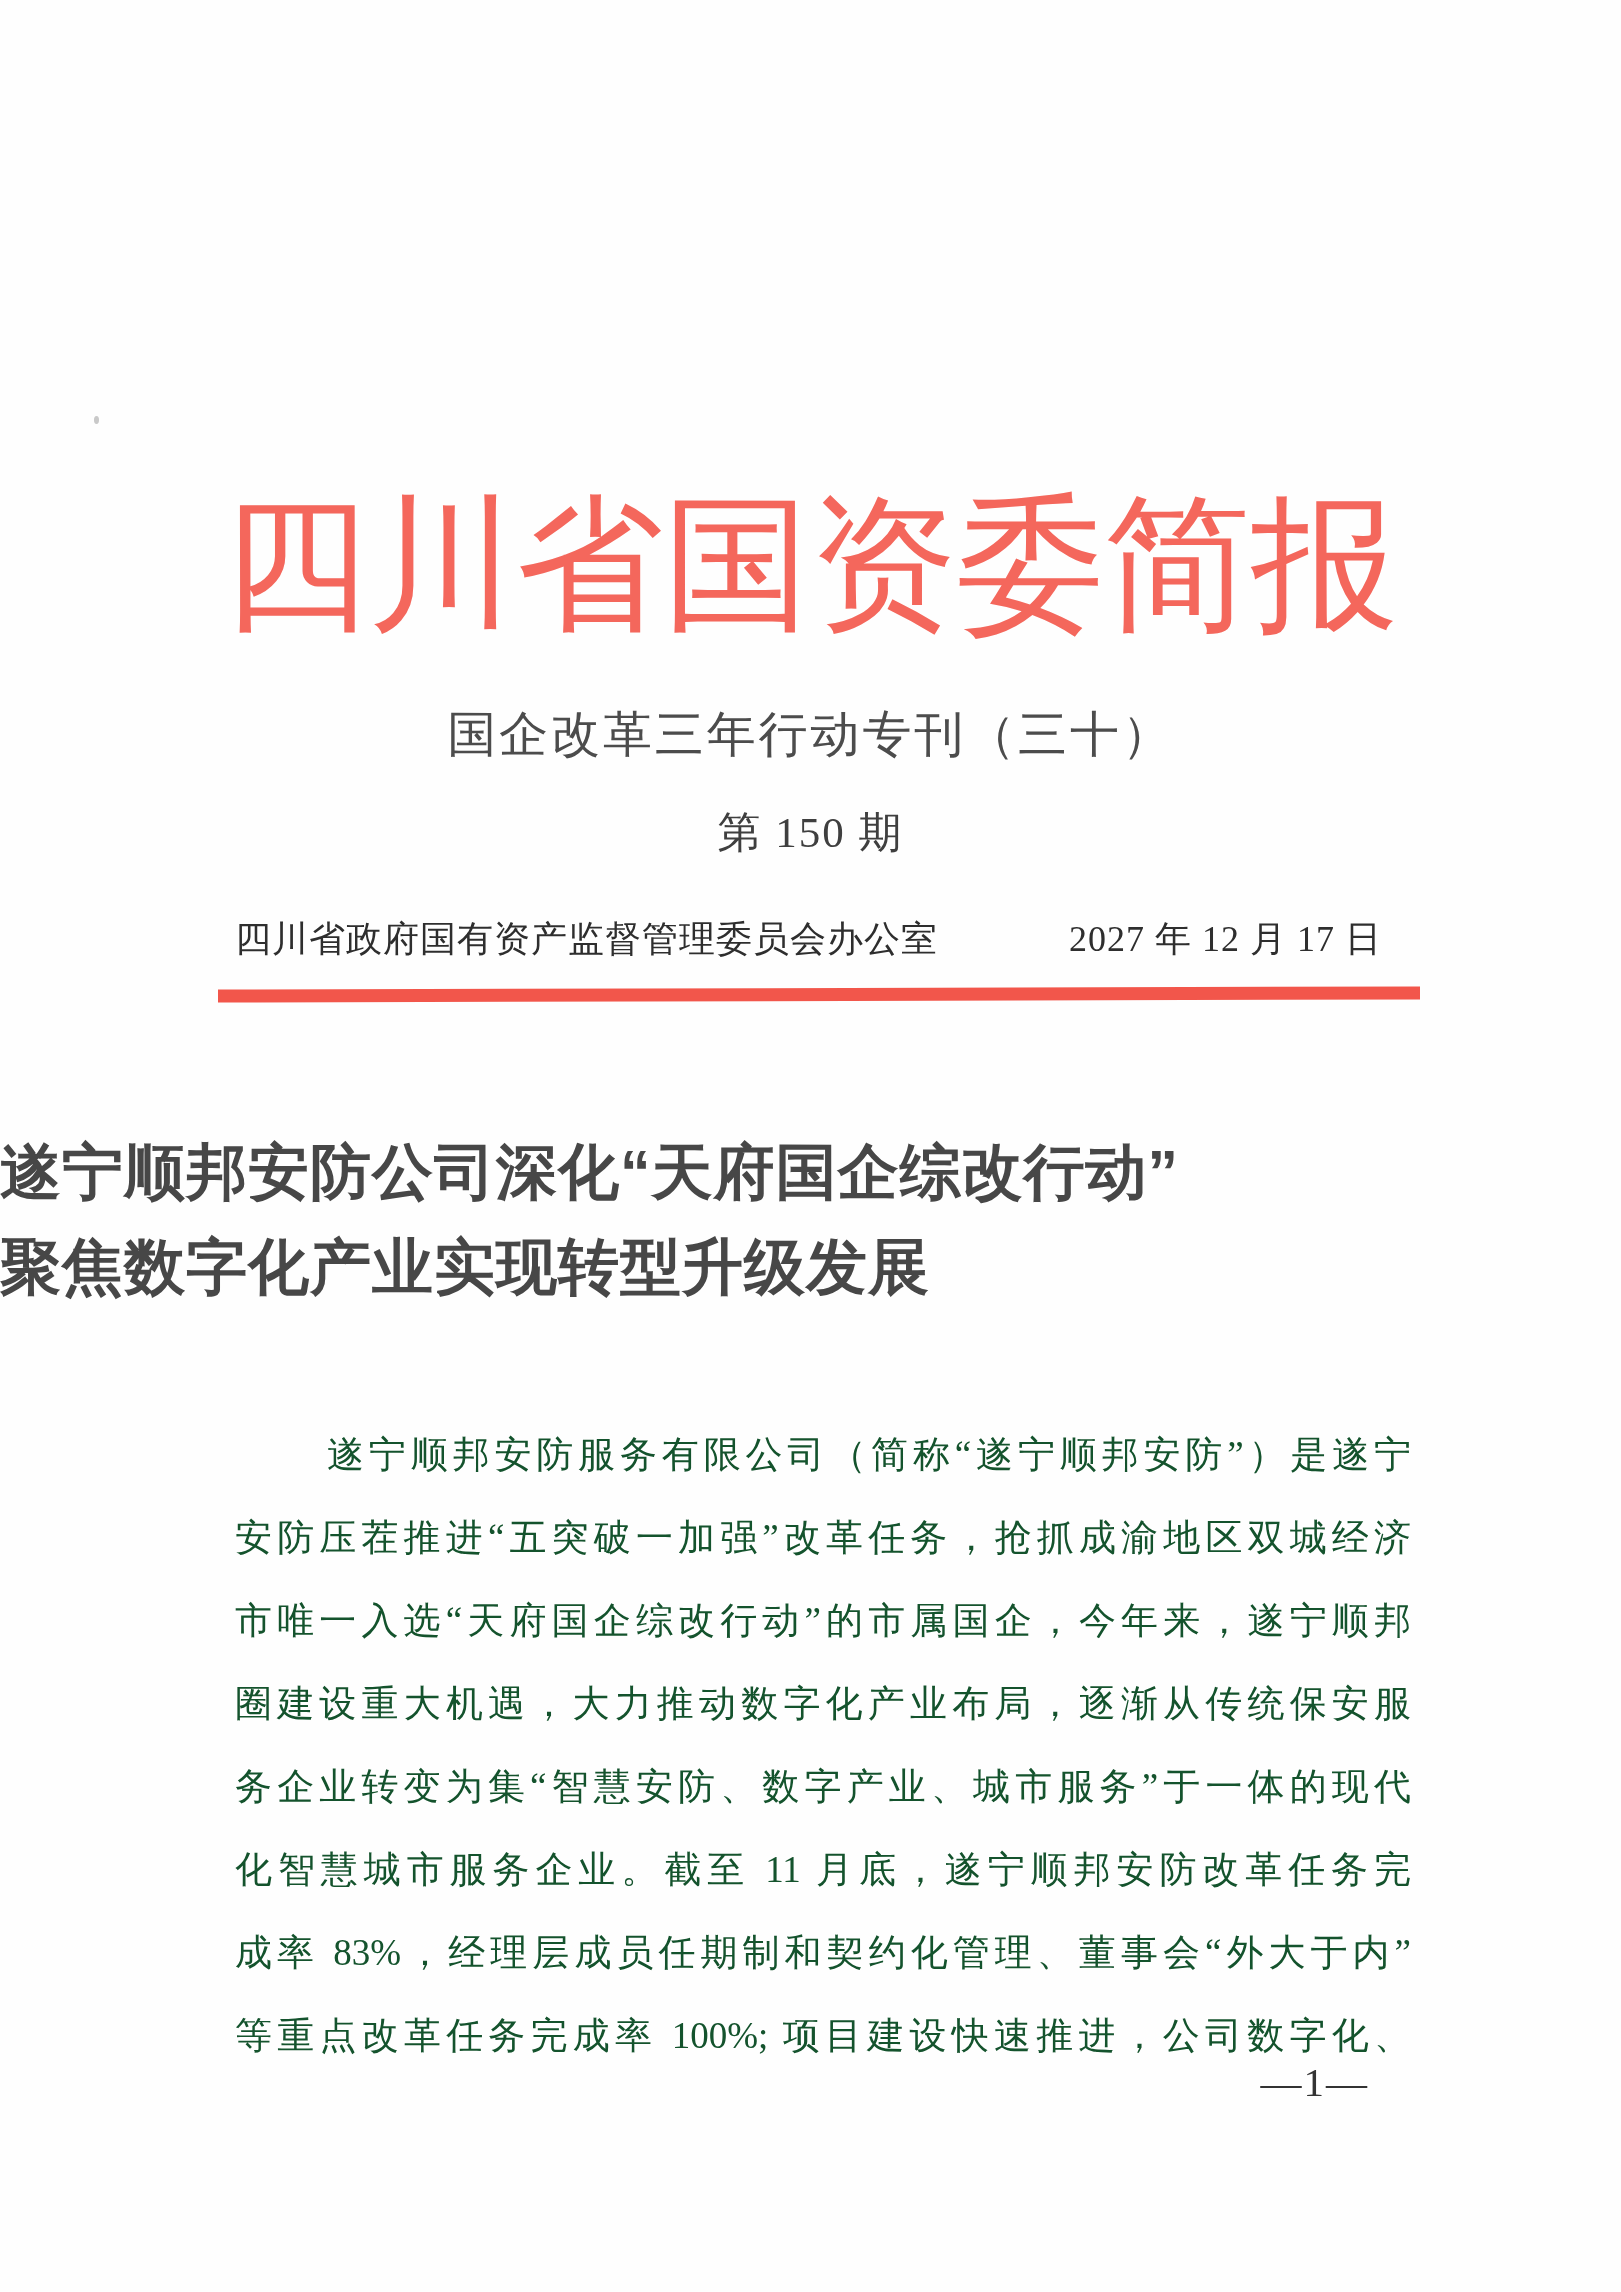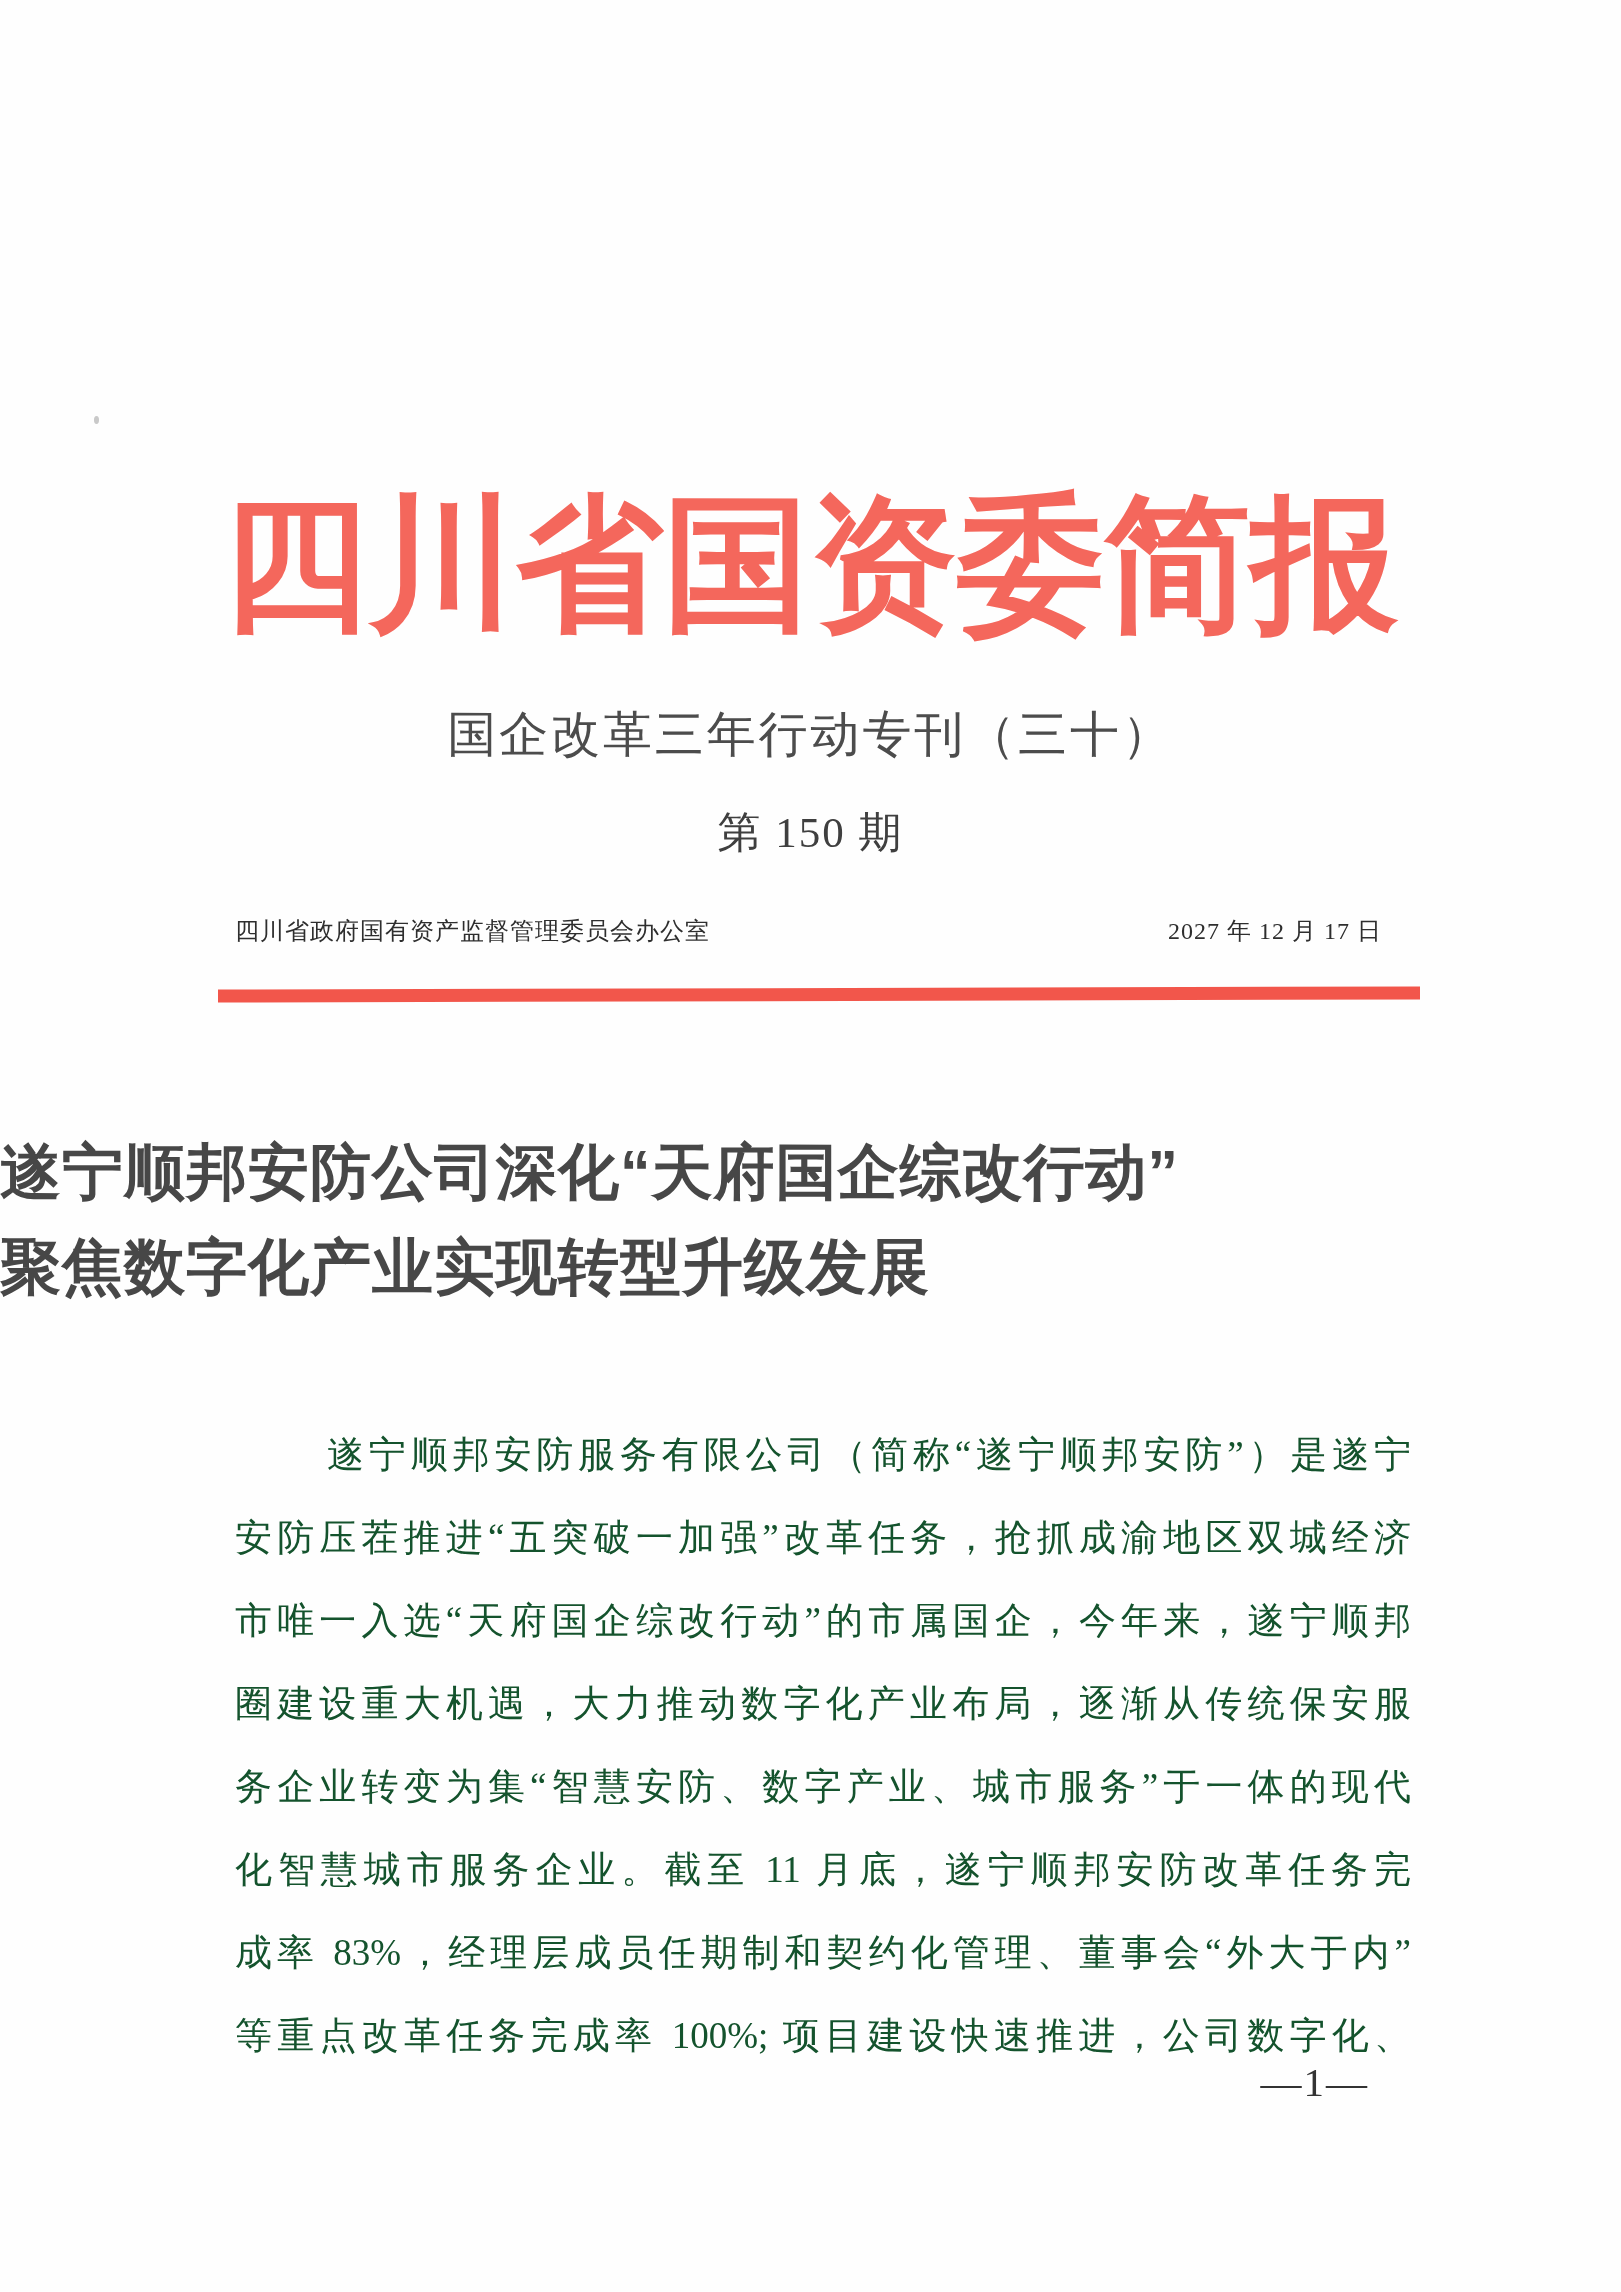--- a/index.html
+++ b/index.html
@@ -15,21 +15,21 @@
     overflow: hidden;
     font-family: "Liberation Serif", serif;
   }
   .masthead {
     position: absolute;
     top: 453px;
     left: 222px;
     width: 1176px;
     height: 225px;
     font-size: 147px;
-    font-weight: bold;
+    font-weight: normal;
     color: #f4675c;
     line-height: 225px;
     text-align: justify;
     text-align-last: justify;
     text-justify: inter-character;
     font-family: "Liberation Serif", serif;
     white-space: nowrap;
   }
   .subtitle {
     position: absolute;
@@ -55,21 +55,21 @@
     margin-top: 20px;
   }
   .pub-row {
     position: absolute;
     top: 915px;
     left: 235px;
     width: 1147px;
     display: flex;
     justify-content: space-between;
     align-items: flex-end;
-    font-size: 24px;
+    font-size: 36px;
     color: #2e2e2e;
   }
   .pub-row .publisher { letter-spacing: 1px; }
   .pub-row .pub-date { letter-spacing: 1px; }
   .red-rule {
     position: absolute;
     top: 988px;
     left: 218px;
     width: 1202px;
     height: 12.7px;

